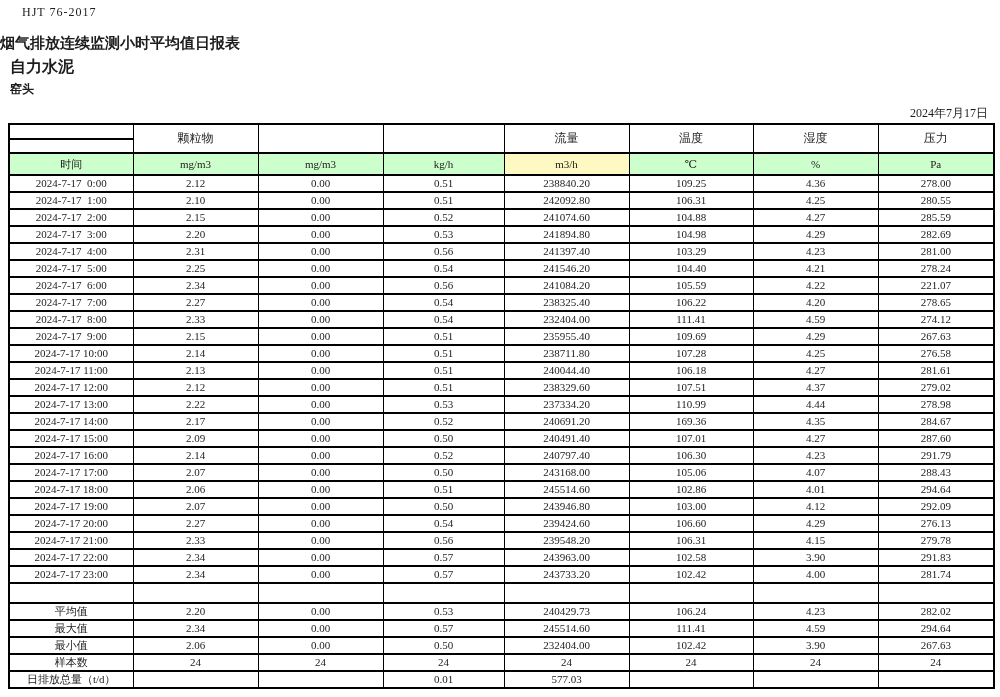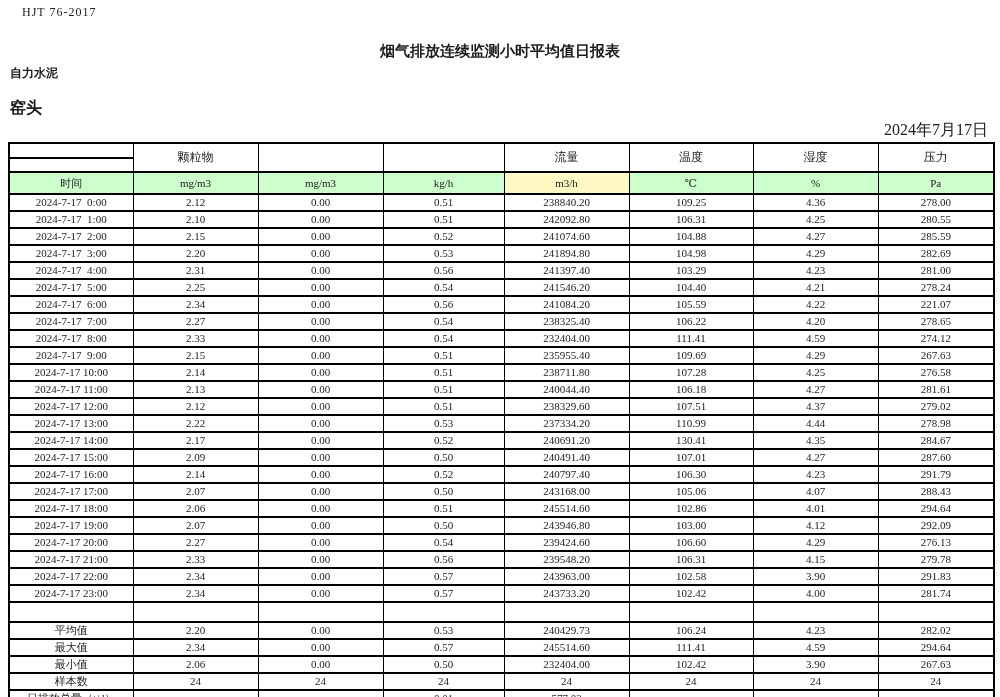--- a/index.html
+++ b/index.html
@@ -1,22 +1,22 @@
 <!DOCTYPE html>
 <html><head>
 <meta charset="utf-8">
 <style>
   html,body{margin:0;padding:0;background:#ffffff;color:#1c1c1c;}
   body{width:1000px;height:697px;font-family:"Liberation Serif","DejaVu Serif",serif;}
   .doc{position:relative;width:1000px;height:697px;overflow:hidden;}
   .doc-code{margin:5px 0 0 22px;font-size:12px;font-weight:normal;letter-spacing:1px;}
-  .doc-title{text-align:center;font-size:15px;font-weight:bold;margin-top:22px;}
-  .company{margin:4px 0 0 10px;font-size:12px;font-weight:bold;}
-  .station{margin:16px 0 0 10px;font-size:16px;font-weight:bold;}
-  .report-date{text-align:right;margin:1px 12px 1px 0;font-size:16px;}
+  .doc-title{text-align:left;font-size:15px;font-weight:bold;margin-top:14px;}
+  .company{margin:4px 0 0 10px;font-size:16px;font-weight:bold;}
+  .station{margin:3px 0 0 10px;font-size:12px;font-weight:bold;}
+  .report-date{text-align:right;margin:7px 12px 1px 0;font-size:12px;}
   table.report{border-collapse:collapse;table-layout:fixed;width:985px;margin-left:8px;border:2px solid #000;}
   table.report td{border-left:1px solid #000;border-right:1px solid #000;border-top:2px solid #000;border-bottom:2px solid #000;
     text-align:center;vertical-align:middle;font-size:11px;padding:0;overflow:hidden;white-space:nowrap;}
   tr.h1 td{height:13px;}
   tr.h1 td[rowspan]{height:26px;font-size:12px;}
   tr.h2 td{height:12px;}
   tr.units td{height:20px;font-size:11px;}
   tr.data-row td{height:15px;line-height:15px;}
   tr.data-row td.c-time{white-space:pre;text-align:center;}
   tr.spacer-row td{height:18px;}
@@ -209,21 +209,21 @@
           <td>110.99</td>
           <td>4.44</td>
           <td>278.98</td>
         </tr>
         <tr class="data-row">
           <td class="c-time">2024-7-17 14:00</td>
           <td>2.17</td>
           <td>0.00</td>
           <td>0.52</td>
           <td>240691.20</td>
-          <td>130.41</td>
+          <td>169.36</td>
           <td>4.35</td>
           <td>284.67</td>
         </tr>
         <tr class="data-row">
           <td class="c-time">2024-7-17 15:00</td>
           <td>2.09</td>
           <td>0.00</td>
           <td>0.50</td>
           <td>240491.40</td>
           <td>107.01</td>

